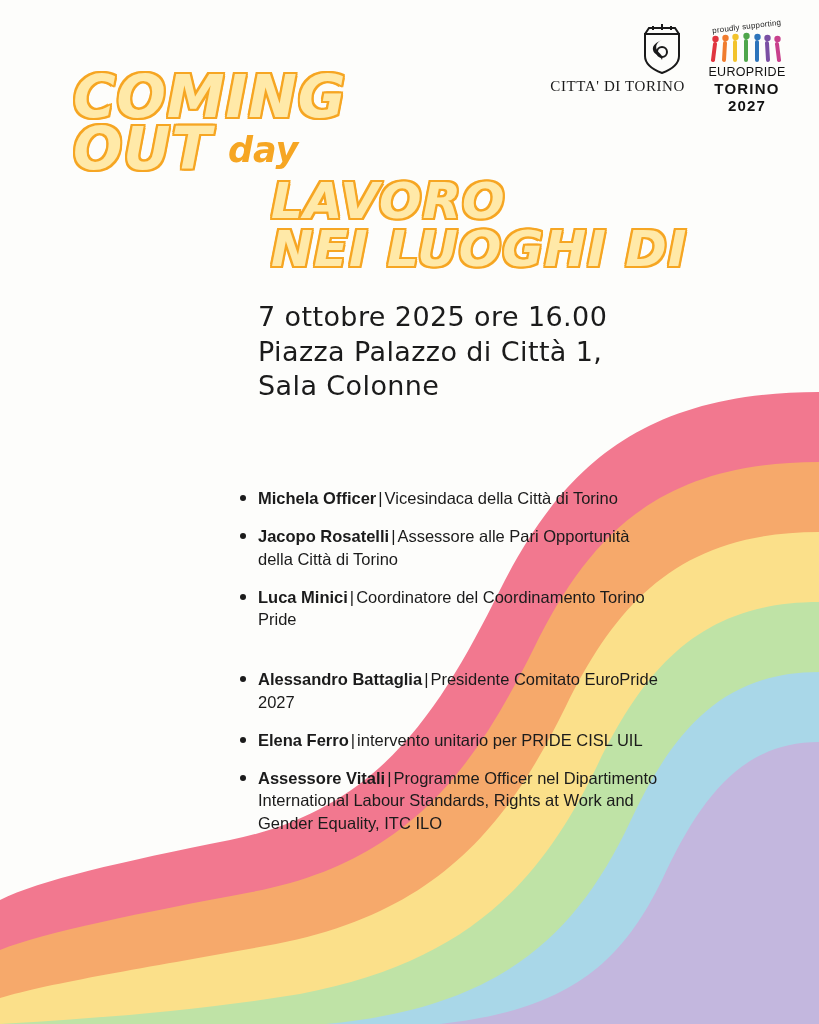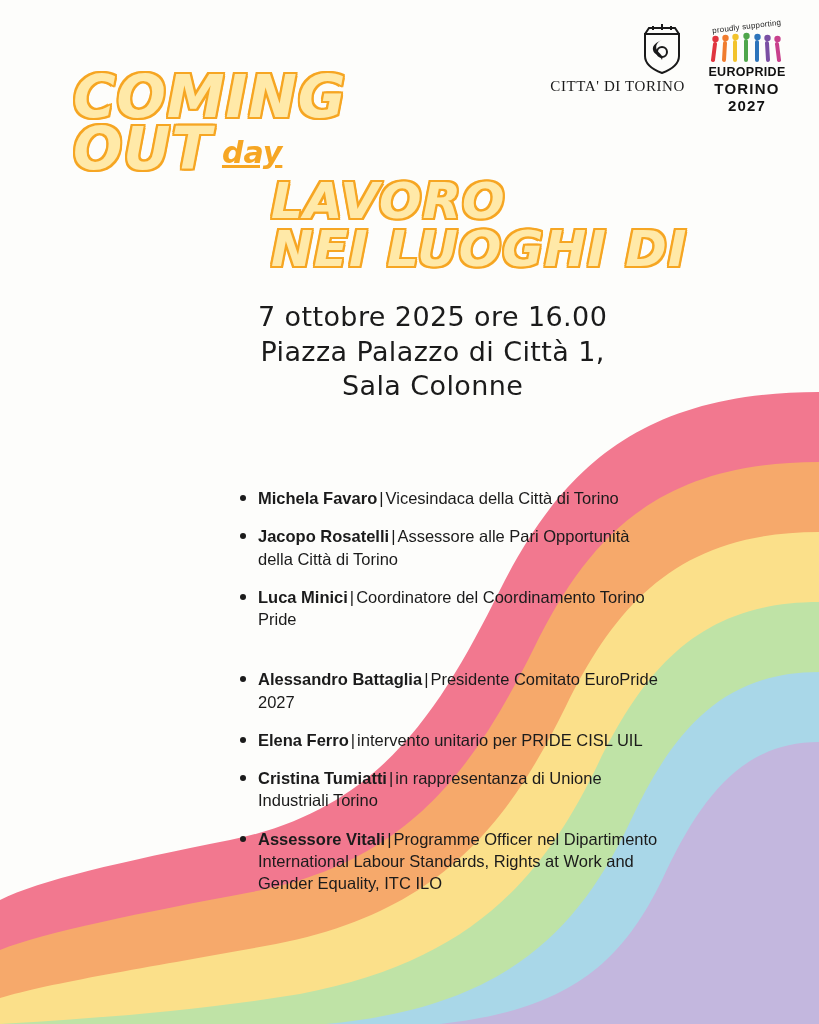--- a/index.html
+++ b/index.html
@@ -68,21 +68,21 @@
     transform: rotate(-7deg);
     margin-bottom: 1px;
     letter-spacing: 0.2px;
   }
   .ep-badge {
     width: 88px;
     text-align: center;
   }
   .ep-text {
     font-size: 12.5px;
-    font-weight: bold;
+    font-weight: normal;
     letter-spacing: 0.3px;
     line-height: 1.05;
     color: #111;
   }
   .ep-text .pride { color: #111; }
   .ep-sub {
     font-size: 15px;
     font-weight: bold;
     letter-spacing: 1.2px;
     color: #111;
@@ -110,52 +110,50 @@
        0 2px 0 #F6A623, 0 -2px 0 #F6A623,
        2px 2px 0 #F6A623, -2px -2px 0 #F6A623,
        2px -2px 0 #F6A623, -2px 2px 0 #F6A623;
     line-height: 0.96;
     white-space: nowrap;
   }
   .t-coming { font-size: 58px; }
   .row-out {
     display: flex;
     align-items: flex-end;
-    gap: 10px;
+    gap: 16px;
     margin-top: -4px;
   }
   .t-out { font-size: 58px; }
   .t-day {
     font-family: "DejaVu Sans", sans-serif;
     font-weight: bold;
     font-style: italic;
-    font-size: 30px;
+    font-size: 35px;
     color: #F6A623;
     -webkit-text-stroke: 0;
     text-shadow: none;
     padding-bottom: 7px;
-    text-decoration: underline;
   }
   .t-essere { font-size: 50px; padding-bottom: 2px; }
   .t-nei { font-size: 50px; }
   .t-lavoro { font-size: 50px; }
   .indent { margin-left: 198px; }
 
   
   .when-where {
     position: absolute;
     top: 300px;
     left: 258px;
     z-index: 4;
     font-family: "DejaVu Sans", sans-serif;
     font-size: 27px;
     line-height: 1.28;
     color: #1b1b1b;
     letter-spacing: 0.4px;
-    text-align: center;
   }
 
   
   .speakers {
     position: absolute;
     top: 487px;
     left: 236px;
     width: 430px;
     z-index: 4;
     list-style: none;
@@ -260,35 +258,32 @@
   </div>
 
   <div class="when-where">
     <div>7 ottobre 2025 ore 16.00</div>
     <div>Piazza Palazzo di Città 1,</div>
     <div>Sala Colonne</div>
   </div>
 
   <ul class="speakers">
     <li class="speaker">
-      <span class="sp-name">Michela Favaro</span><span class="sp-sep">|</span><span class="sp-role">Vicesindaca della Città di Torino</span>
+      <span class="sp-name">Michela Officer</span><span class="sp-sep">|</span><span class="sp-role">Vicesindaca della Città di Torino</span>
     </li>
     <li class="speaker">
       <span class="sp-name">Jacopo Rosatelli</span><span class="sp-sep">|</span><span class="sp-role">Assessore alle Pari Opportunità della Città di Torino</span>
     </li>
     <li class="speaker">
       <span class="sp-name">Luca Minici</span><span class="sp-sep">|</span><span class="sp-role">Coordinatore del Coordinamento Torino Pride</span>
     </li>
     <li class="speaker gap">
       <span class="sp-name">Alessandro Battaglia</span><span class="sp-sep">|</span><span class="sp-role">Presidente Comitato EuroPride 2027</span>
     </li>
     <li class="speaker">
       <span class="sp-name">Elena Ferro</span><span class="sp-sep">|</span><span class="sp-role">intervento unitario per PRIDE CISL UIL</span>
     </li>
     <li class="speaker">
-      <span class="sp-name">Cristina Tumiatti</span><span class="sp-sep">|</span><span class="sp-role">in rappresentanza di Unione Industriali Torino</span>
-    </li>
-    <li class="speaker">
       <span class="sp-name">Assessore Vitali</span><span class="sp-sep">|</span><span class="sp-role">Programme Officer nel Dipartimento International Labour Standards, Rights at Work and Gender Equality, ITC ILO</span>
     </li>
   </ul>
 
 </div>
 
 </body></html>

